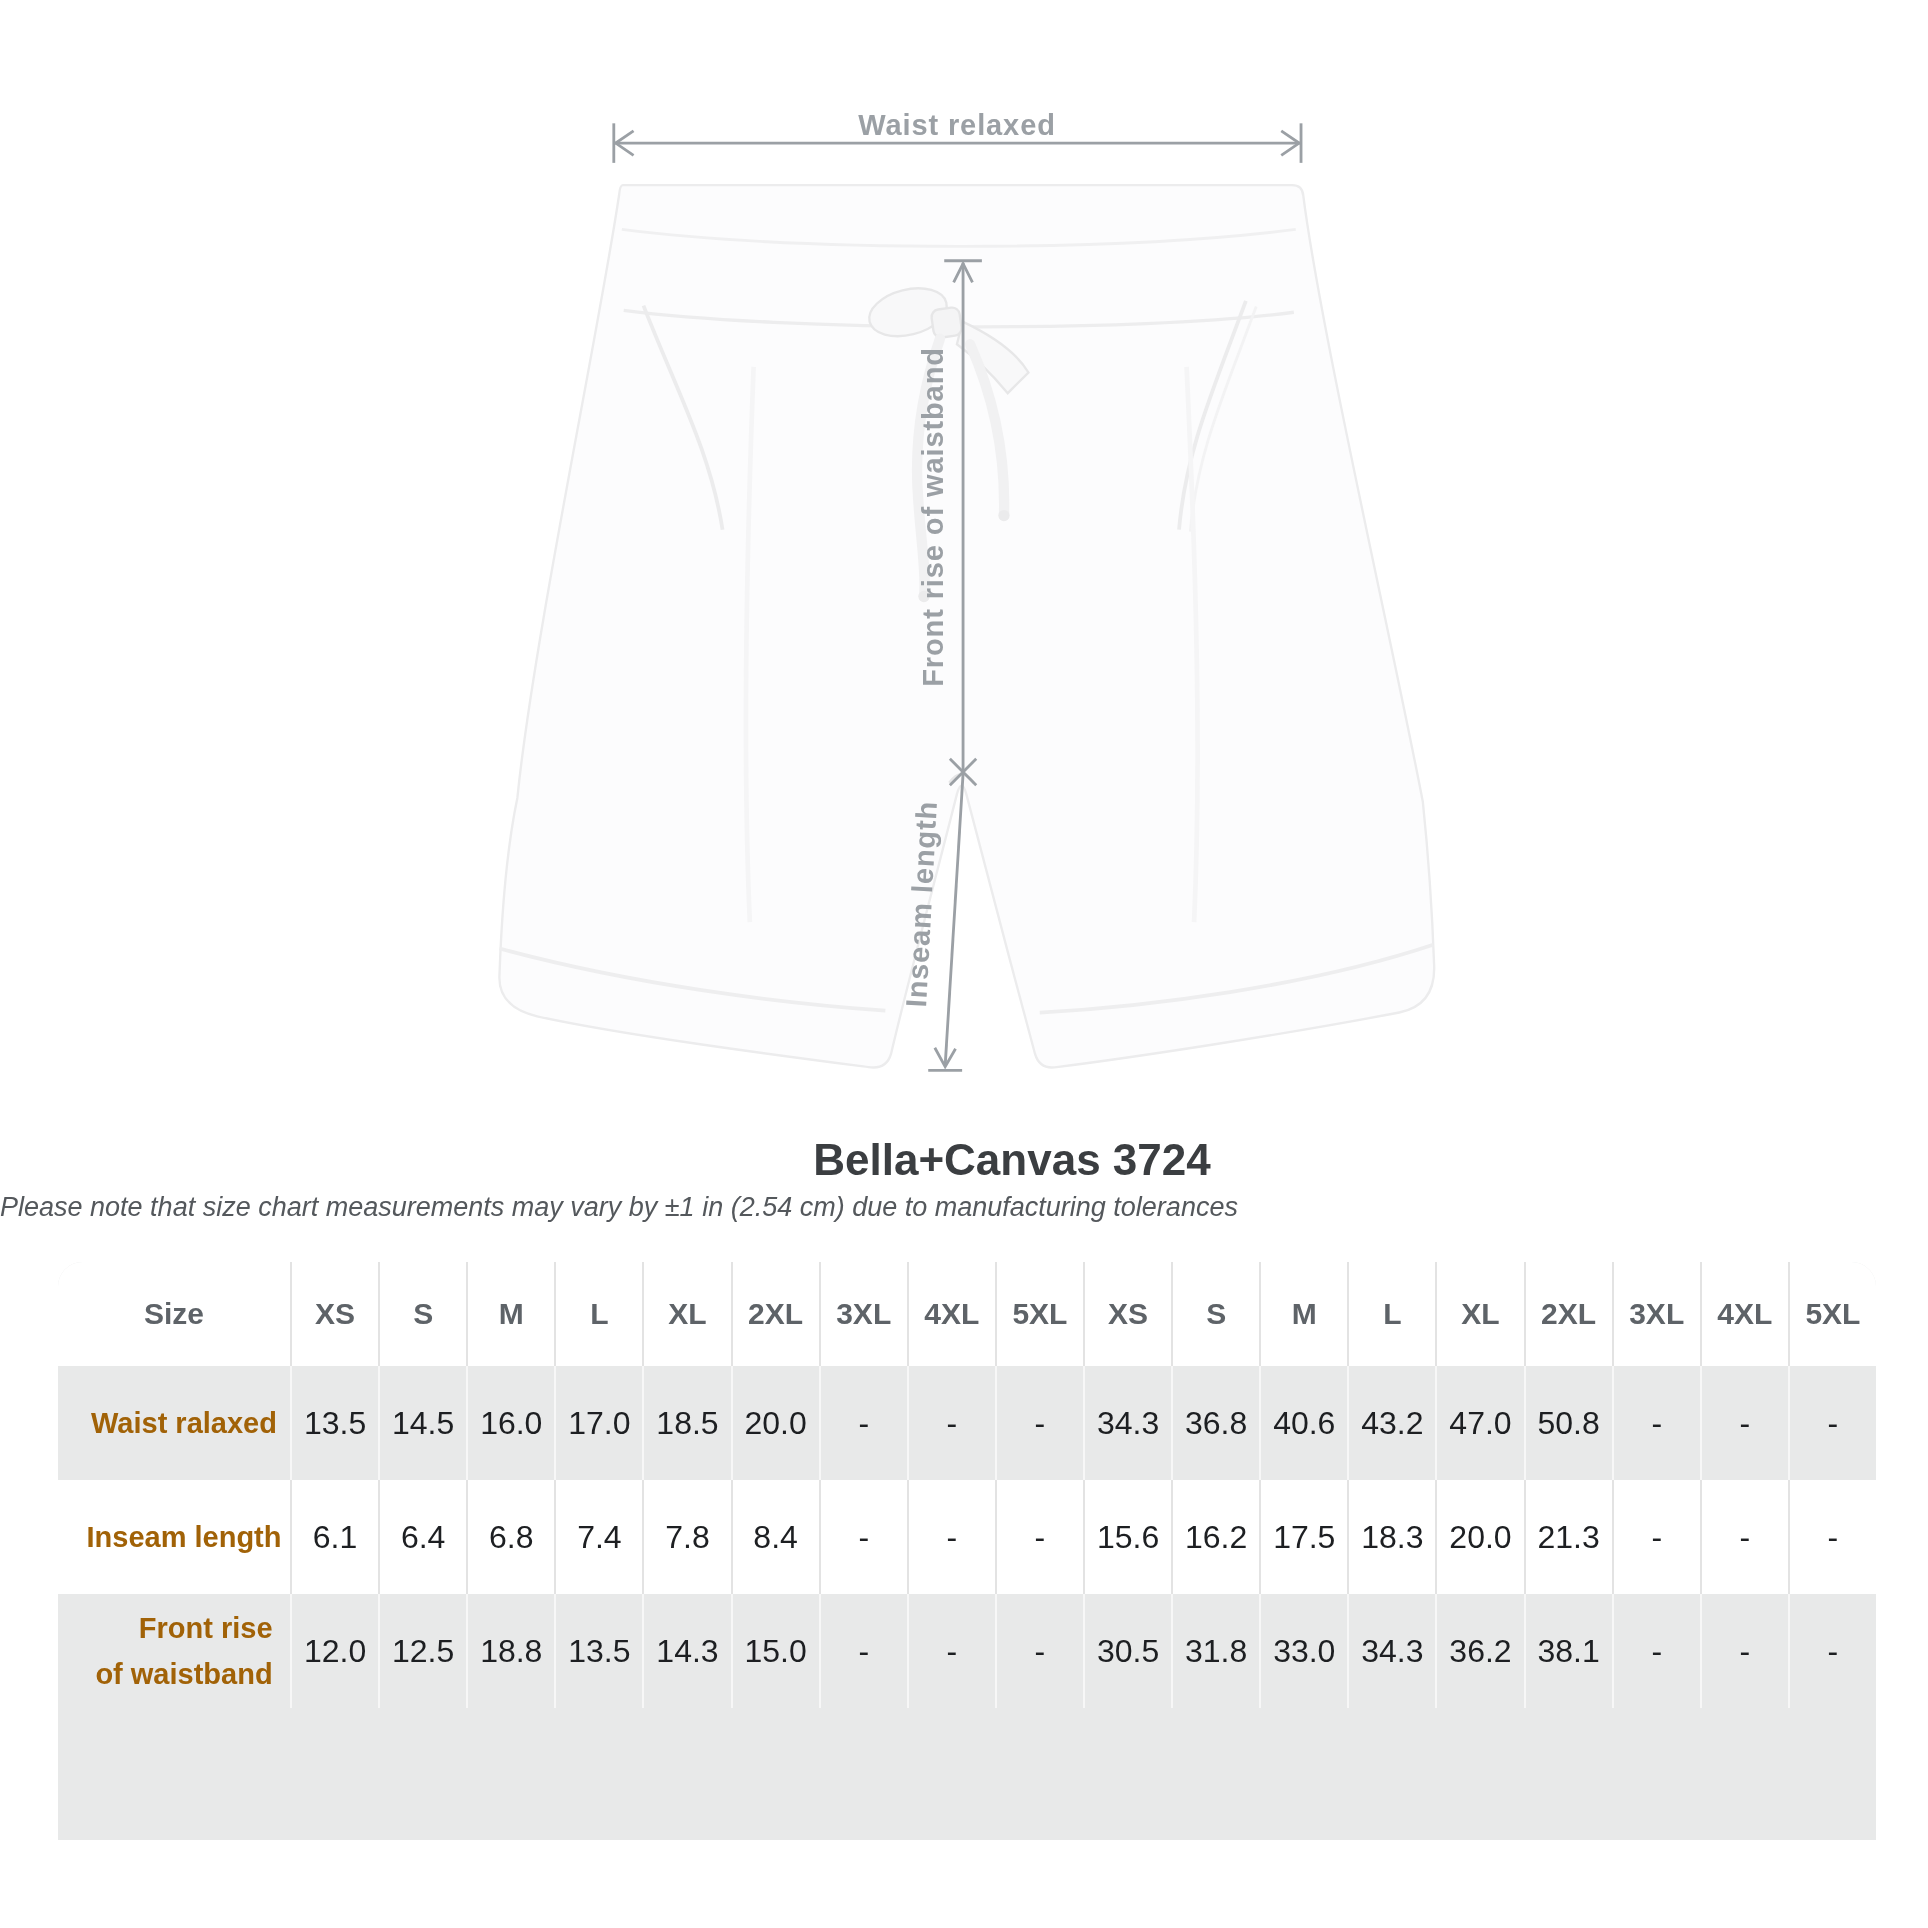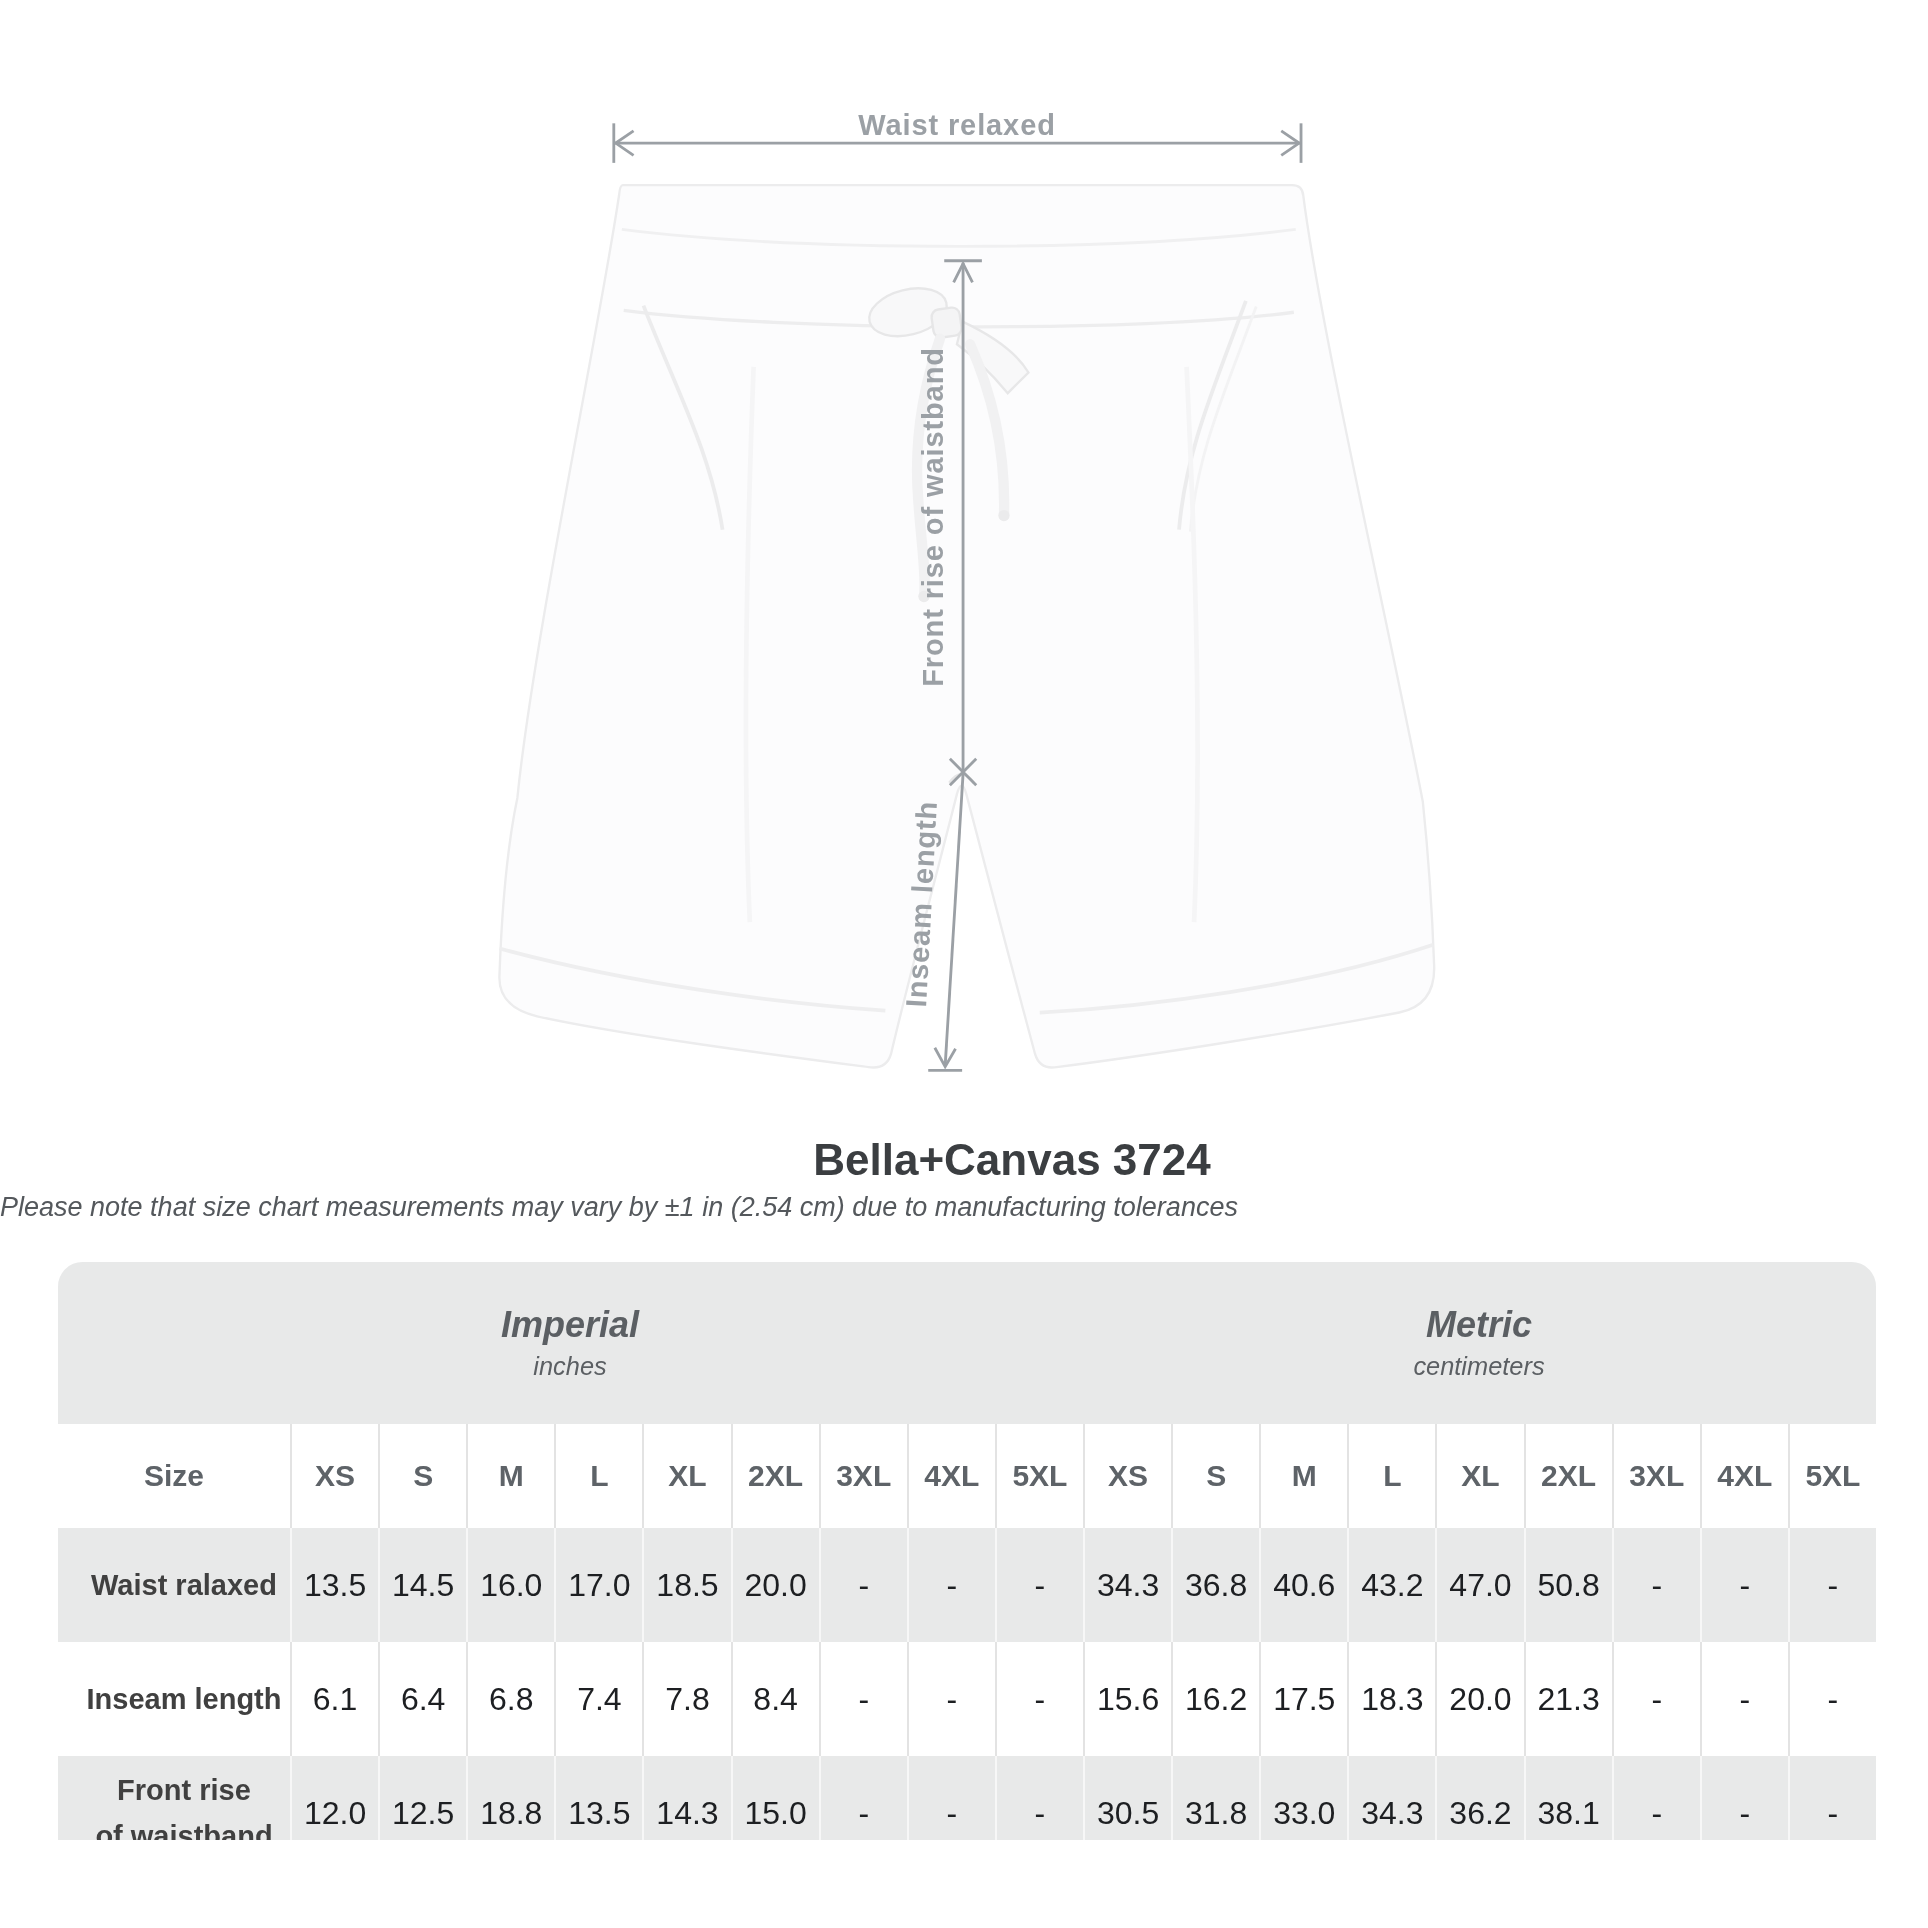--- a/index.html
+++ b/index.html
@@ -31,21 +31,21 @@
   .sec-name{font-size:36px;font-weight:bold;font-style:italic;color:#5b5f63;line-height:45px;}
   .sec-unit{font-size:25.4px;font-style:italic;color:#5b5f63;line-height:38px;}
 
   .trow{display:grid;grid-template-columns:232px repeat(18,1fr);}
   .trow.row-head{height:104px;background:#ffffff;--sep:#e3e3e3;}
   .trow.row-white{height:114px;background:#ffffff;--sep:#e3e3e3;}
   .trow.row-gray{height:114px;background:transparent;--sep:#f7f7f7;}
   .tcell{display:flex;align-items:center;justify-content:center;height:100%;}
   .tcell + .tcell{border-left:2.8px solid var(--sep);}
   .hdr{font-size:30px;font-weight:bold;color:#5e6368;}
-  .lbl{font-size:29px;font-weight:bold;color:#404040;text-align:center;
+  .lbl{font-size:29px;font-weight:bold;color:#a16207;text-align:right;
        white-space:pre-line;line-height:1.6;padding-left:20px;}
   .val{font-size:32px;color:#1d1f22;}
 </style>
 </head>
 <body>
 
 <div class="page">
 
   <svg class="shorts-svg" viewBox="0 0 1140 1010">
 
@@ -115,30 +115,20 @@
   </svg>
 
   <div class="m-label waist">Waist relaxed</div>
   <div class="m-label rise">Front rise of waistband</div>
   <div class="m-label inseam">Inseam length</div>
 
   <div class="title">Bella+Canvas 3724</div>
   <div class="subtitle">Please note that size chart measurements may vary by ±1 in (2.54 cm) due to manufacturing tolerances</div>
 
   <div class="size-table">
-    <div class="section-band">
-      <div class="sec imperial">
-        <div class="sec-name">Imperial</div>
-        <div class="sec-unit">inches</div>
-      </div>
-      <div class="sec metric">
-        <div class="sec-name">Metric</div>
-        <div class="sec-unit">centimeters</div>
-      </div>
-    </div>
     <div id="table-rows">
         <div class="trow row-head">
           <div class="tcell hdr lblcol">Size</div>
           <div class="tcell hdr">XS</div>
           <div class="tcell hdr">S</div>
           <div class="tcell hdr">M</div>
           <div class="tcell hdr">L</div>
           <div class="tcell hdr">XL</div>
           <div class="tcell hdr">2XL</div>
           <div class="tcell hdr">3XL</div>

